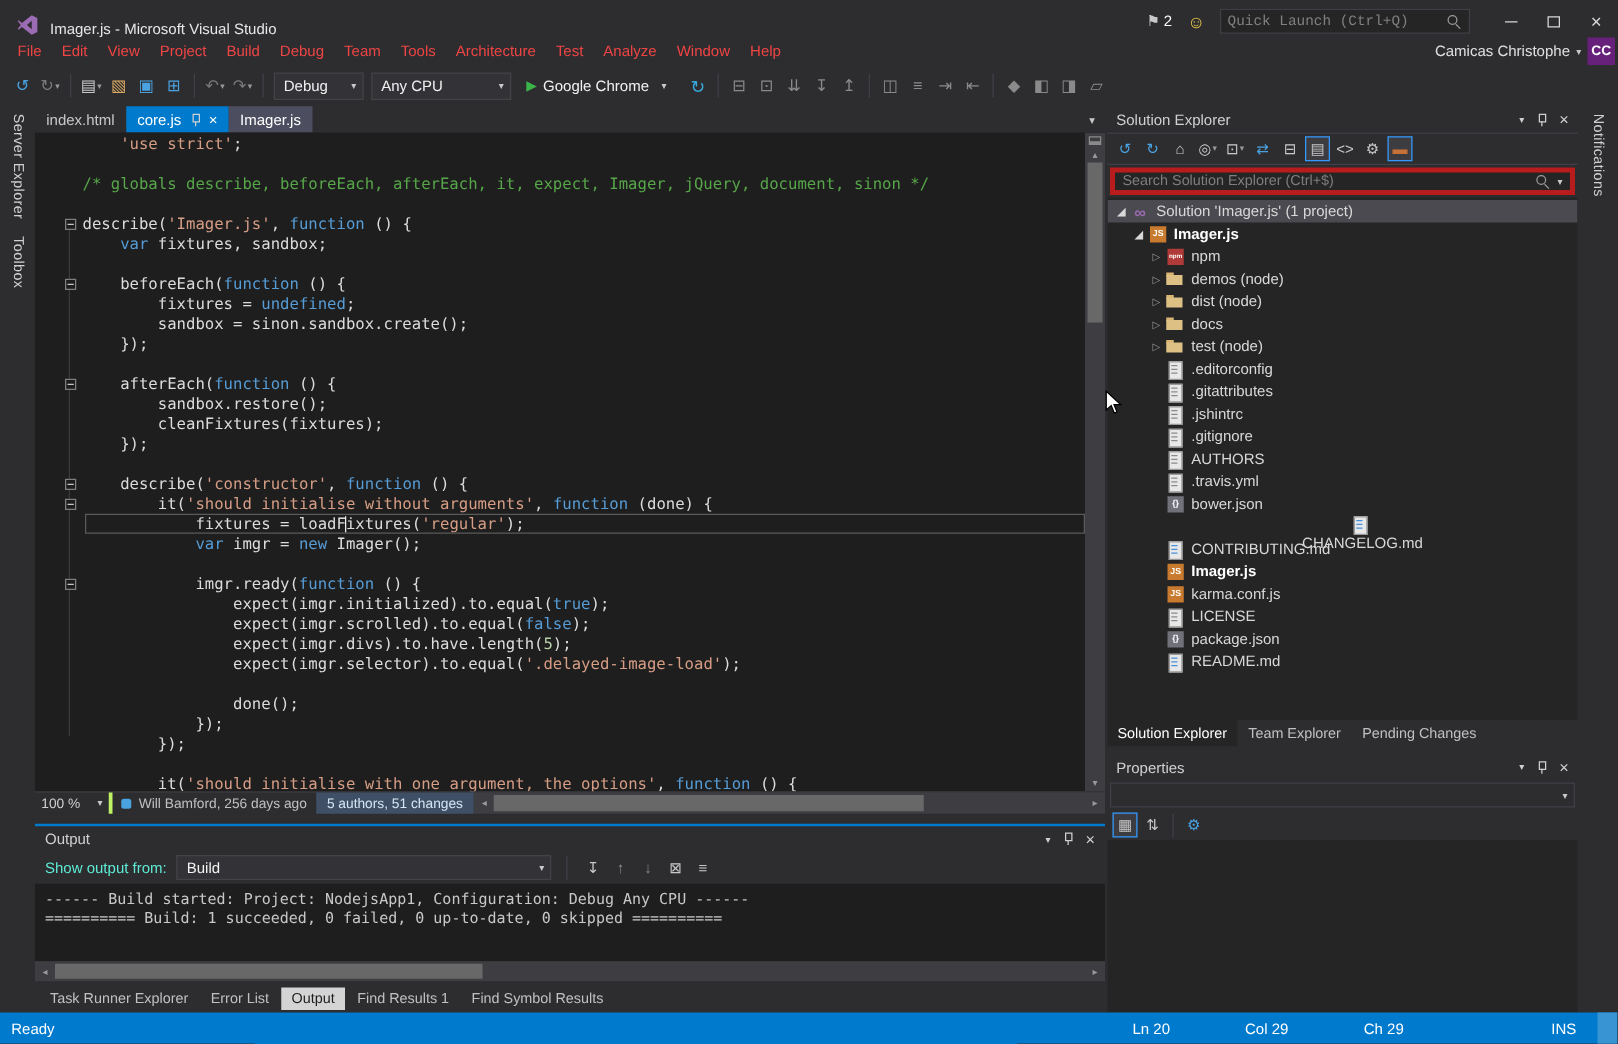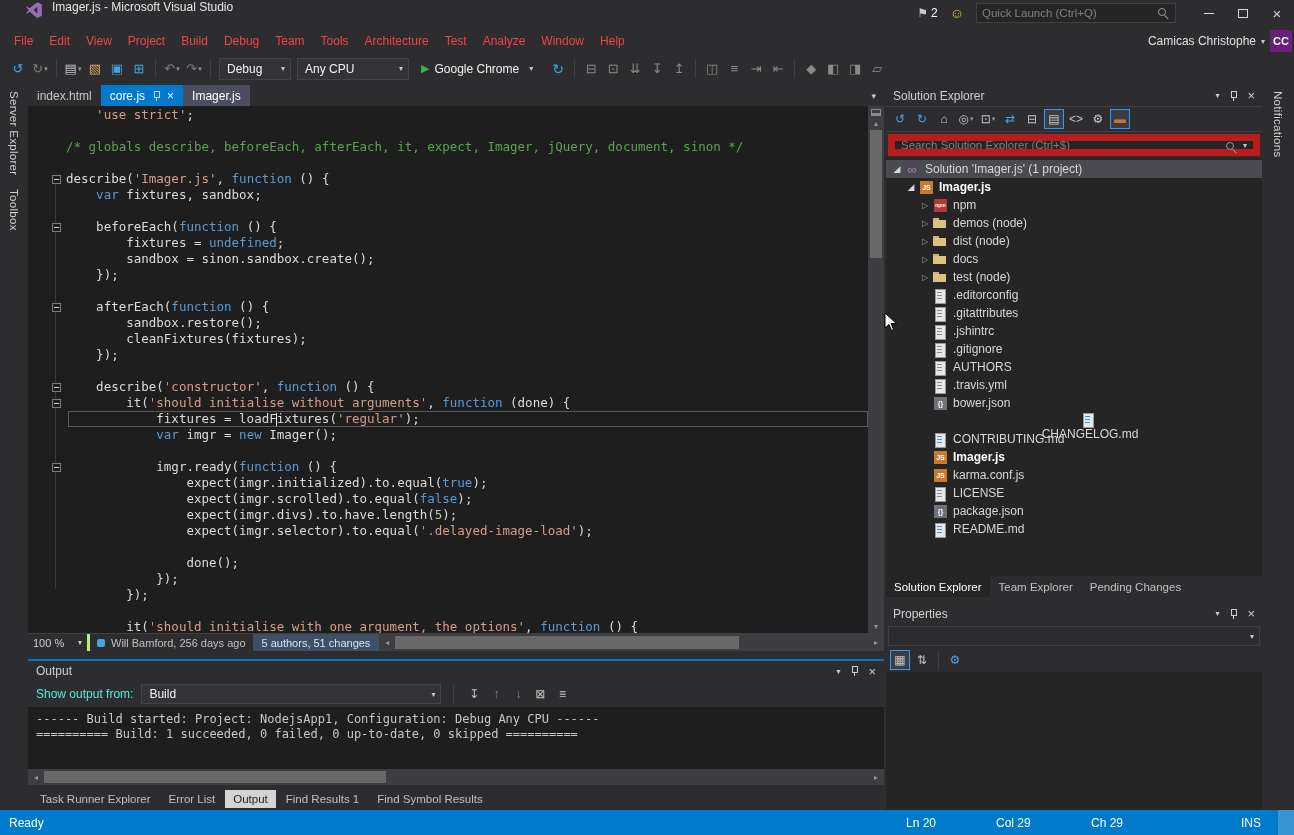--- a/index.html
+++ b/index.html
@@ -1,30 +1,30 @@
 <!DOCTYPE html>
 <html><head>
 <meta charset="utf-8">
 <style>
   *{margin:0;padding:0;box-sizing:border-box}
   html,body{width:1294px;height:835px;overflow:hidden}
   body{background:#2d2d30;font-family:"Liberation Sans",sans-serif;font-size:12px;color:#f1f1f1;position:relative}
   #app{position:absolute;inset:0;background:#2d2d30}
 
   
-  #titlebar{position:absolute;left:16px;top:0;right:0;height:30px;display:flex;align-items:flex-start;padding-left:8px}
+  #titlebar{position:absolute;left:4px;top:0;right:0;height:30px;display:flex;align-items:flex-end;padding-left:8px}
   .vs-logo{width:20px;height:20px;display:flex;align-items:center;justify-content:center}
   .title-text{margin-left:8px;color:#e6e6e6;font-size:12px}
   .tb-right{margin-left:auto;display:flex;align-items:center;gap:12px}
   .notif{display:flex;align-items:center;gap:3px}
   .flag-glyph{color:#c8c8c8;font-size:12px}
   .notif-count{color:#fff;font-size:12px}
   .smiley{color:#f2cf4a;font-size:14px}
   .quick-launch{width:200px;height:20px;background:#252526;border:1px solid #3f3f46;display:flex;align-items:center;padding:0 5px}
-  .quick-launch input{flex:1;background:transparent;border:none;outline:none;color:#b8b8b8;font-size:11.5px;font-family:Liberation Sans, sans-serif}
+  .quick-launch input{flex:1;background:transparent;border:none;outline:none;color:#b8b8b8;font-size:11.5px;font-family:Liberation Mono, monospace}
   .quick-launch input::placeholder{color:#808080}
   .win-btns{display:flex;margin-left:4px}
   .win-btn{width:34px;height:26px;display:flex;align-items:center;justify-content:center;color:#d8d8d8;font-size:15px}
   .glyph-min{width:10px;height:1px;background:#d8d8d8;display:inline-block}
   .glyph-max{width:10px;height:9px;border:1px solid #d8d8d8;display:inline-block}
 
   
   #menubar{position:absolute;left:0;top:30px;right:0;height:22px;display:flex;align-items:center;padding-left:6px}
   .menu-items{display:flex;align-items:center}
   .menu-item{padding:3px 8px;color:#ef4444;font-size:12px}
@@ -114,21 +114,21 @@
   .btab{padding:3px 8px;font-size:11.5px;color:#c0c0c0}
   .btab.active{background:#d4d4d4;color:#1e1e1e}
 
   
   #right{position:absolute;left:886px;top:85px;width:376px;bottom:25px;display:flex;flex-direction:column}
   .panel-title{height:21px;display:flex;align-items:center;padding:0 7px;color:#d0d0d0;font-size:12px}
   .se-toolbar{height:26px;display:flex;align-items:center;padding:0 4px;gap:2px;border-top:1px solid #3f3f46;border-bottom:1px solid #3f3f46}
   .se-icon{height:20px;min-width:20px;display:flex;align-items:center;justify-content:center;font-size:12px;color:#c8c8c8;padding:0 1px}
   .se-icon.selected{border:1px solid #3399ff;background:#3d3d41}
   .se-search-row{height:26px;padding:2px 2px;display:flex}
-  .se-search{flex:1;background:#252526;border:7px solid #b91c1c;display:flex;padding:0 6px;gap:5px}
+  .se-search{flex:1;background:#252526;border:4px solid #b91c1c;display:flex;align-items:center;padding:0 6px;gap:5px}
   .se-search input{flex:1;background:transparent;border:none;outline:none;color:#b8b8b8;font-size:11.5px;font-family:"Liberation Sans",sans-serif}
   .se-search input::placeholder{color:#7e7e7e}
   .mag-icon{position:relative;width:13px;height:13px;display:inline-block;flex:none}
   .mag-icon::before{content:"";position:absolute;left:1px;top:1px;width:6px;height:6px;border:1px solid #9a9a9a;border-radius:50%}
   .mag-icon::after{content:"";position:absolute;left:8px;top:8px;width:5px;height:1px;background:#9a9a9a;transform:rotate(45deg);transform-origin:0 0}
   .tree{height:418px;background:#252526;overflow:hidden;padding-top:2px}
   .tree-row{height:18px;display:flex;align-items:center;font-size:12px;color:#d8d8d8}
   .tree-row.selected{background:#4a4a50}
   .tree-row.bold .tree-label{font-weight:bold;color:#fff}
   .tr-arrow{width:14px;flex:none;text-align:center;font-size:8px;color:#9a9a9a}

